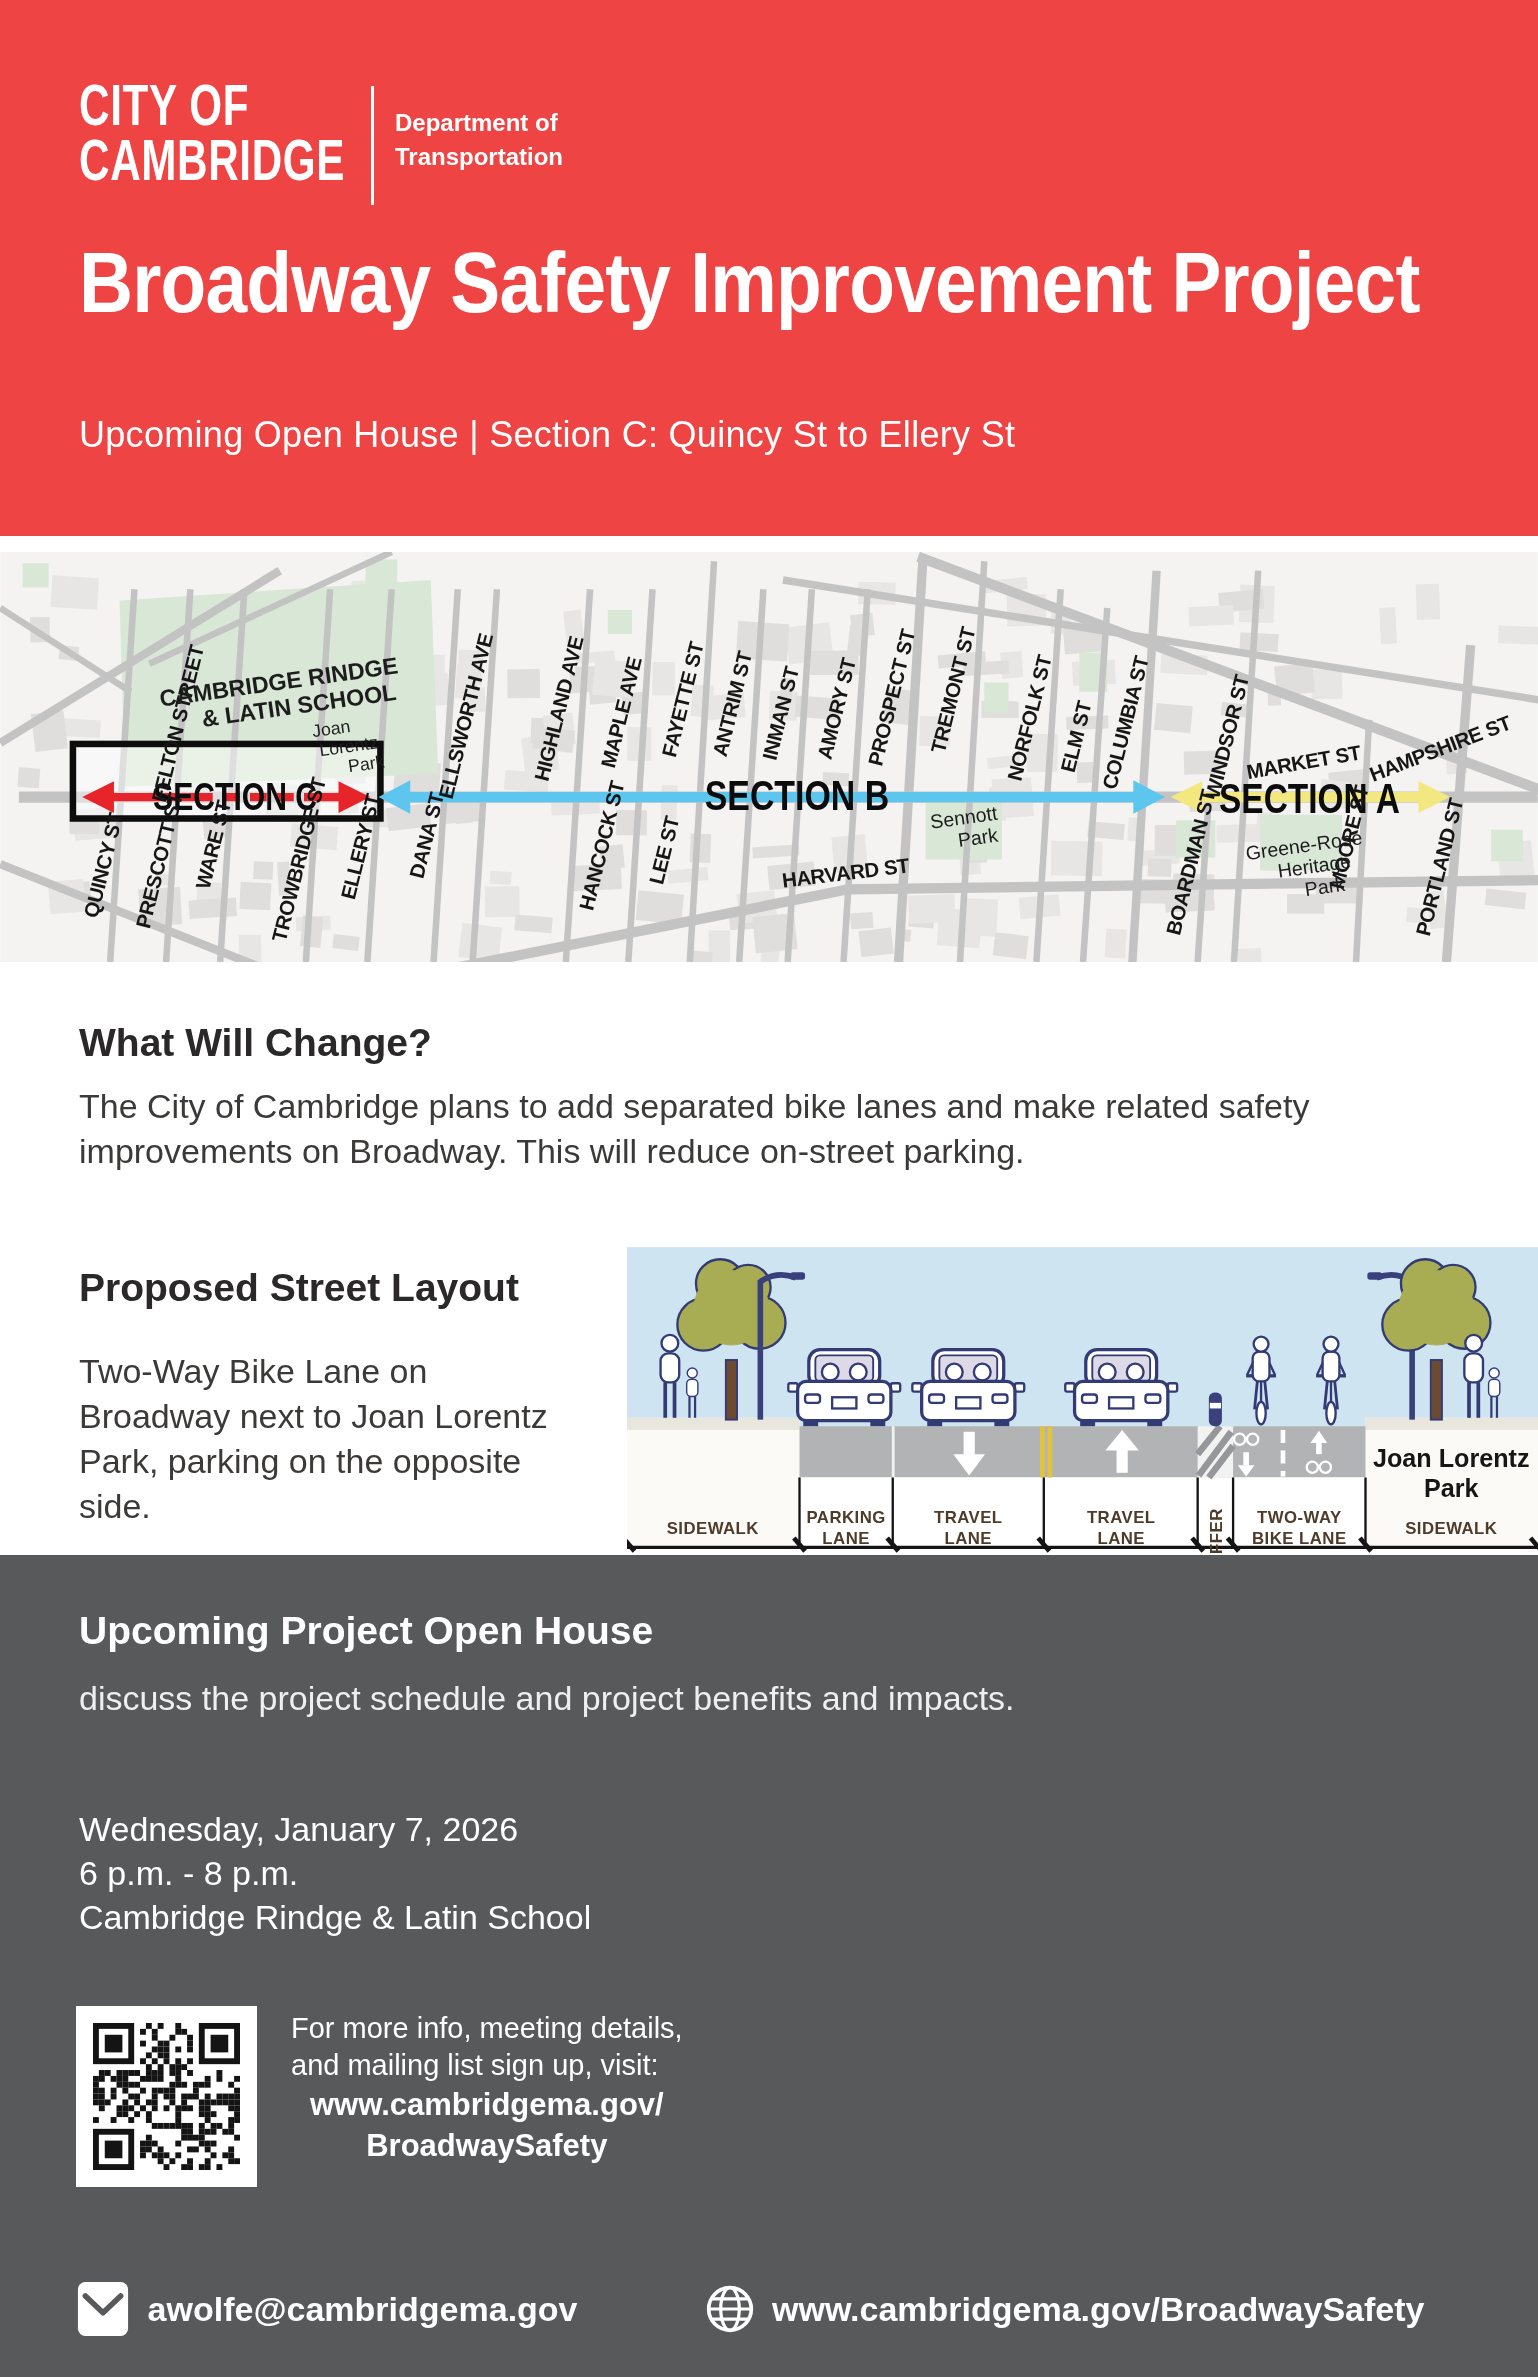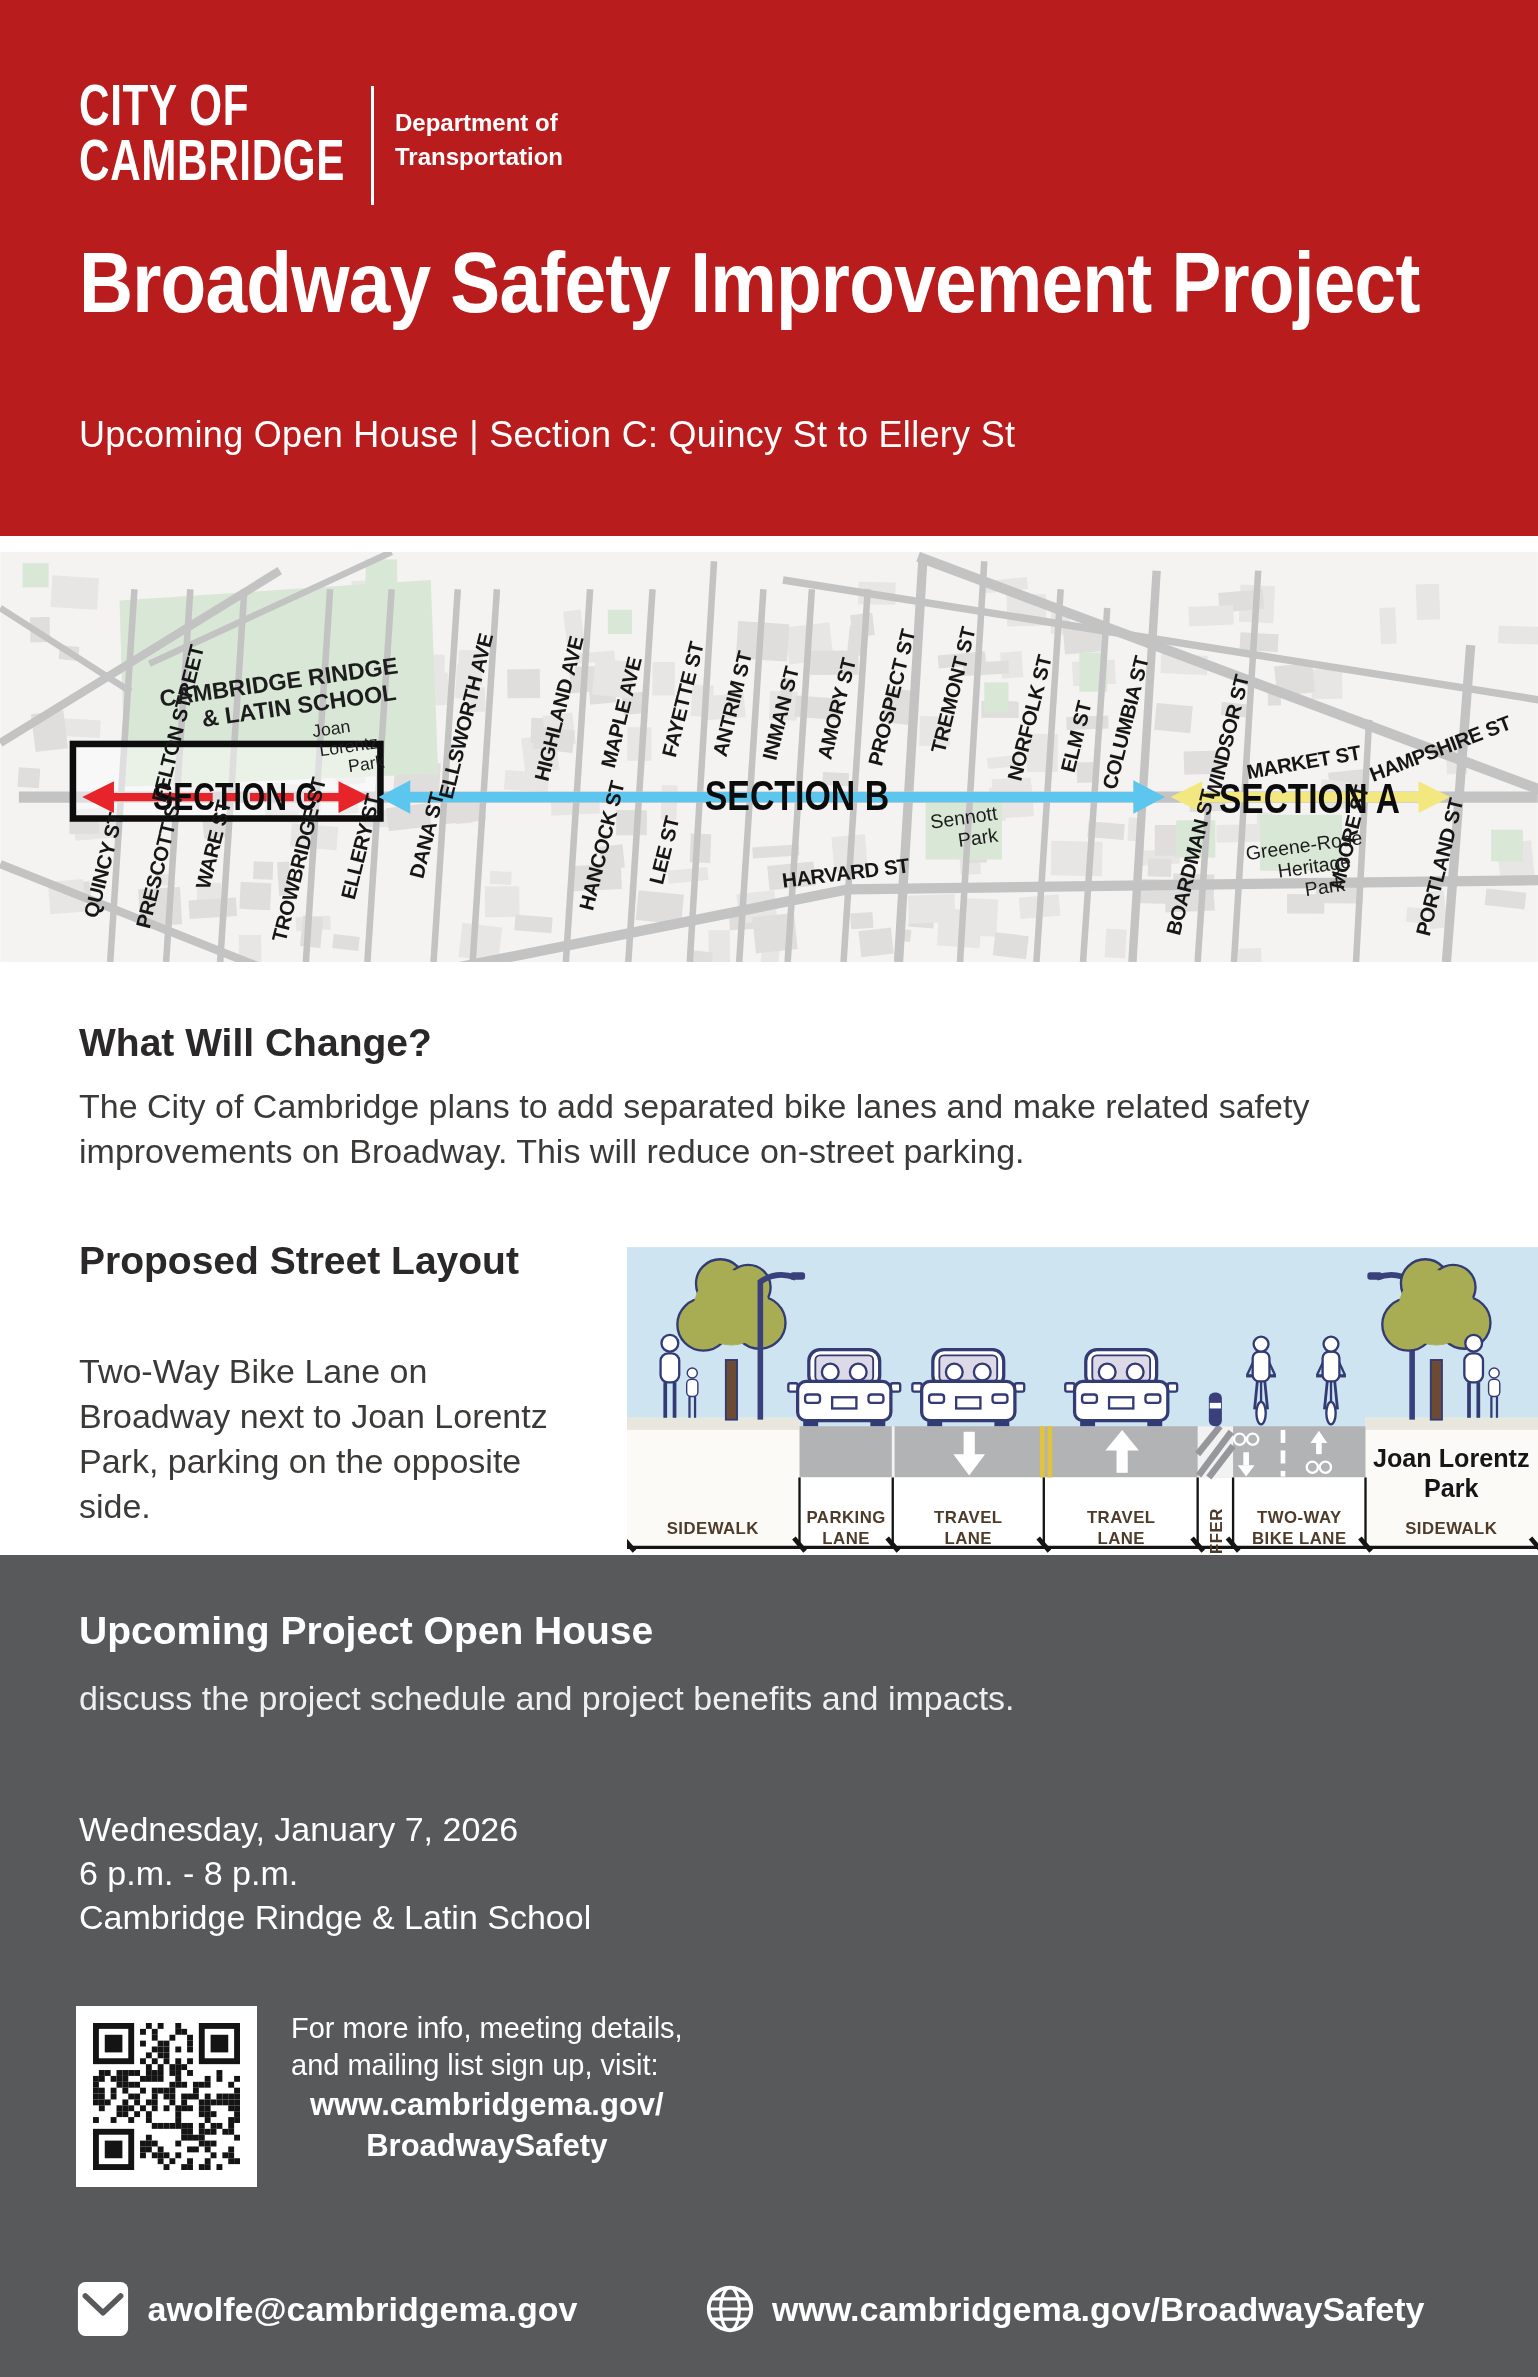--- a/index.html
+++ b/index.html
@@ -1,20 +1,20 @@
 <!DOCTYPE html>
 <html style="font-size:15px"><head>
 <meta charset="utf-8">
 <style>
   html,body{margin:0;padding:0;background:#888;}
   .page{position:relative;width:1538px;height:2377px;background:#ffffff;
         font-family:"Liberation Sans",sans-serif;overflow:hidden;margin:0 auto;}
 
   
-  .header{position:absolute;left:0;top:0;width:1538px;height:536px;background:#b91c1c;}
+  .header{position:absolute;left:0;top:0;width:1538px;height:536px;background:#ef4444;}
   .logo{position:absolute;left:79px;top:78px;color:#fff;font-weight:900;font-size:57px;
         line-height:55px;letter-spacing:0.9px;transform:scaleX(.74);transform-origin:left top;white-space:nowrap;}
   .logo-sep{position:absolute;left:371px;top:86px;width:2.8px;height:119px;background:#fff;}
   .dept{position:absolute;left:395px;top:106px;color:#fff;font-weight:700;font-size:24px;line-height:34px;}
   .title{position:absolute;left:79px;top:233px;color:#fff;font-weight:800;font-size:86px;
          letter-spacing:-0.9px;transform:scaleX(.87);transform-origin:left top;white-space:nowrap;}
   .subtitle{position:absolute;left:79px;top:414px;color:#fff;font-size:36px;font-weight:400;letter-spacing:0.3px;white-space:nowrap;}
 
   
   #map-svg{position:absolute;left:0;top:552px;}
@@ -353,21 +353,21 @@
         <text transform="translate(1400 322) rotate(-8)" font-size="21" font-weight="400" class="place-label"><tspan x="0" dy="0">Greene-Rose</tspan><tspan x="8" dy="23.520000000000003">Heritage</tspan><tspan x="16" dy="23.520000000000003">Park</tspan></text>
       </g>
   </svg>
 
   <div class="h2" style="left:79px;top:1021px;">What Will Change?</div>
   <div class="body-text" style="left:79px;top:1084px;">
     <div>The City of Cambridge plans to add separated bike lanes and make related safety</div>
     <div>improvements on Broadway. This will reduce on-street parking.</div>
   </div>
 
-  <div class="h2" style="left:79px;top:1239px;">Proposed Street Layout</div>
+  <div class="h2" style="left:79px;top:1266px;">Proposed Street Layout</div>
   <div class="body-text" style="left:79px;top:1349px;">
     <div>Two-Way Bike Lane on</div>
     <div>Broadway next to Joan Lorentz</div>
     <div>Park, parking on the opposite</div>
     <div>side.</div>
   </div>
 
   <svg id="diagram-svg" width="911" height="308" viewBox="0 0 977 330">
     <defs>
       <g id="car">

